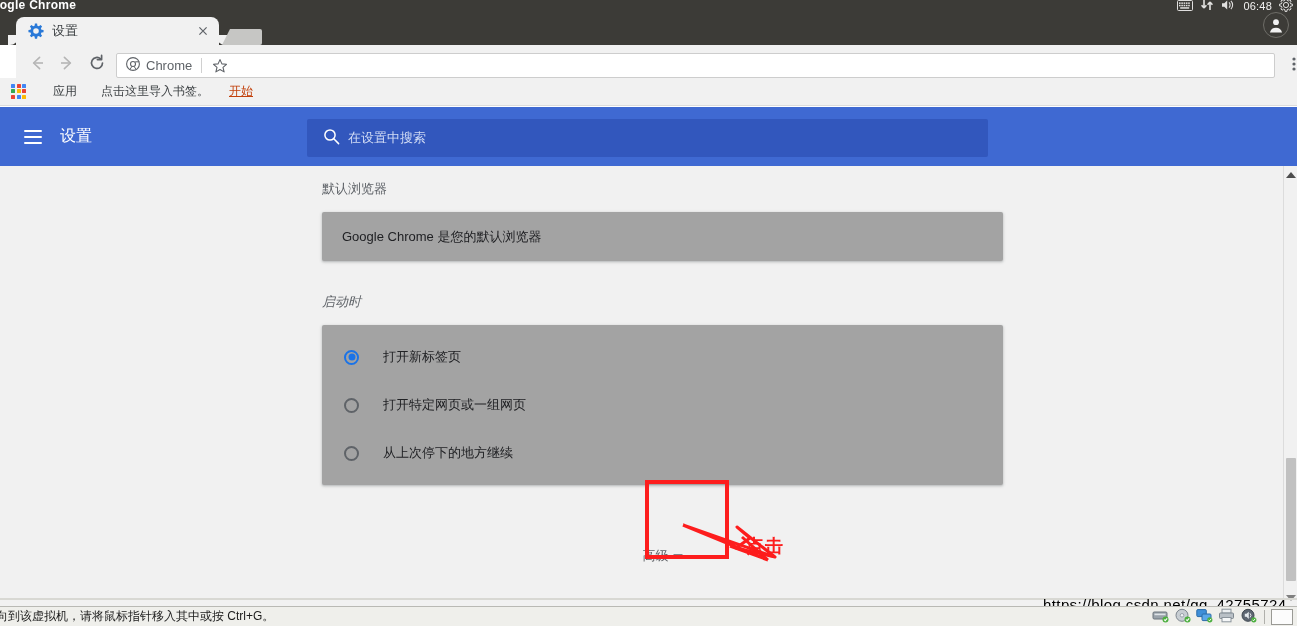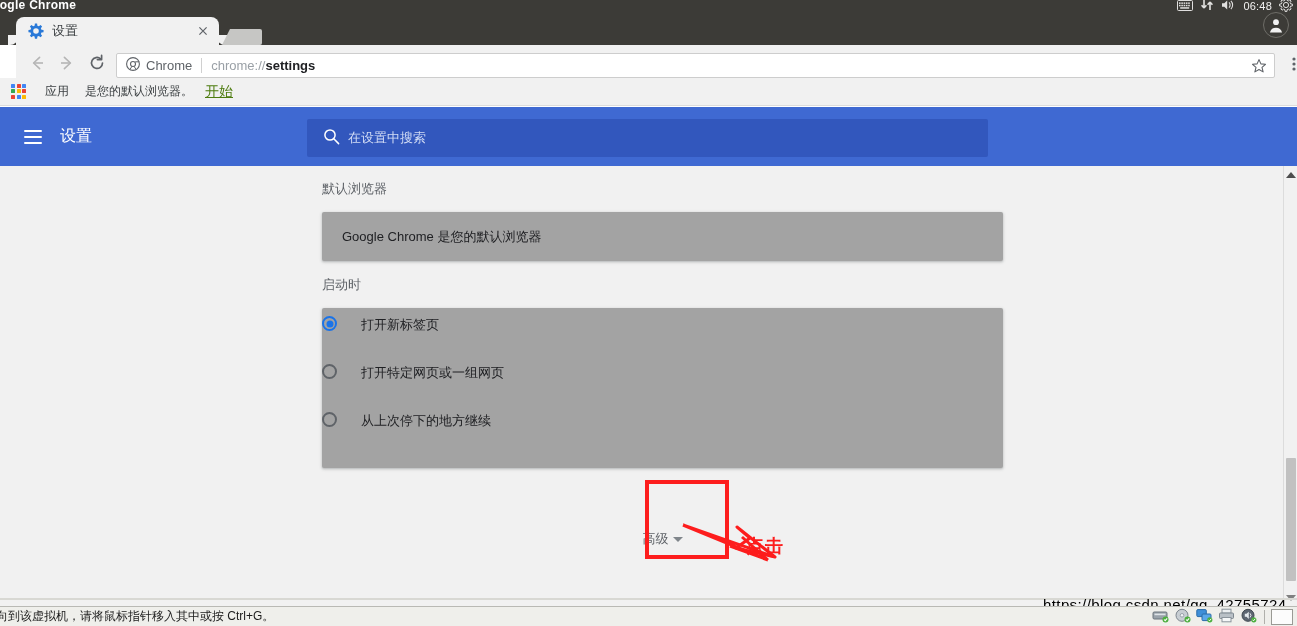--- a/index.html
+++ b/index.html
@@ -69,27 +69,27 @@
   .profile-btn {
     position: absolute; right: 8px; top: 14px; width: 26px; height: 26px;
     border: 1px solid #6e6d68; border-radius: 50%;
     display: flex; align-items: center; justify-content: center; background: #3c3b37;
   }
 
   
   .bookmarks {
     position: absolute; top: 78px; left: 0; width: 1297px; height: 28px;
     background: #f1f1f1; display: flex; align-items: center;
-    border-bottom: 1px solid #dcdcdc; padding-left: 8px; gap: 4px;
+    border-bottom: 1px solid #dcdcdc; padding-left: 8px; gap: 12px;
   }
   .apps-grid { width: 16px; height: 16px; display: grid; grid-template-columns: repeat(3, 4px);
                grid-template-rows: repeat(3, 4px); gap: 1.5px; margin: 0 8px 0 3px; }
   .apps-grid i { display: block; width: 4px; height: 4px; border-radius: .5px; }
   .bm-item { font-size: 12px; color: #3c4043; padding: 3px 6px; white-space: nowrap; }
-  .bm-link { font-size: 14px; color: #4d7c0f; text-decoration: underline; padding: 3px 2px; }
+  .bm-link { font-size: 12px; color: #c2410c; text-decoration: underline; padding: 3px 2px; }
 
   
   .s-header {
     position: absolute; top: 107px; left: 0; width: 1297px; height: 59px;
     background: #3f69d2; display: flex; align-items: center;
   }
   .hamburger { width: 18px; height: 14px; margin: 0 18px 0 24px; display: flex; flex-direction: column; justify-content: space-between; }
   .hamburger i { display: block; height: 2px; background: #ffffff; border-radius: 1px; }
   .s-title { font-size: 16px; color: #ffffff; }
   .s-search {
@@ -103,21 +103,21 @@
     position: absolute; top: 166px; left: 0; width: 1283px; height: 440px;
     background: #f1f1f1; overflow: hidden;
   }
   .page-inner { position: absolute; left: 322px; top: 0; width: 681px; }
   .sec-title { font-size: 13px; color: #5f6368; margin-top: 14px; margin-bottom: 14px; }
   .card {
     background: #a3a3a3; border-radius: 2px;
     box-shadow: 0 1px 2px rgba(60,64,67,.22), 0 1px 3px 1px rgba(60,64,67,.10);
   }
   .card-row { height: 49px; display: flex; align-items: center; padding-left: 20px; font-size: 13px; color: #202124; }
-  .radio-row { height: 48px; display: flex; align-items: flex-start; }
+  .radio-row { height: 48px; display: flex; align-items: center; padding-left: 22px; }
   .radio {
     width: 15px; height: 15px; border-radius: 50%; border: 2px solid #5f6368;
     flex: 0 0 15px; margin-right: 24px; position: relative; background: transparent;
   }
   .radio.on { border-color: #1a73e8; }
   .radio.on::after {
     content: ""; position: absolute; left: 50%; top: 50%; transform: translate(-50%,-50%);
     width: 7px; height: 7px; border-radius: 50%; background: #1a73e8;
   }
   .radio-label { font-size: 13px; color: #202124; }
@@ -261,21 +261,20 @@
               <circle cx="7" cy="7" r="6.4" fill="none" stroke="#5f6368" stroke-width="1.1"></circle>
               <circle cx="7" cy="7" r="2.5" fill="none" stroke="#5f6368" stroke-width="1.1"></circle>
               <path d="M9.2 4.8 L13.3 4.8" stroke="#5f6368" stroke-width="1"></path>
               <path d="M5.9 9.3 L3.8 12.8" stroke="#5f6368" stroke-width="1"></path>
               <path d="M8.1 9.3 L10.2 12.8" stroke="#5f6368" stroke-width="1"></path>
             </svg>
         </span>
         <span class="chrome-badge-text">Chrome</span>
       </span>
       <span class="om-sep"></span>
-      <span class="om-url"><span>chrome://</span><b>settings</b></span>
       <span class="star-btn">
         <svg width="16" height="16" viewBox="0 0 16 16">
             <path d="M8 1.6 L9.9 5.9 L14.5 6.3 L11 9.4 L12.1 13.9 L8 11.5 L3.9 13.9 L5 9.4 L1.5 6.3 L6.1 5.9 Z" fill="none" stroke="#5f6368" stroke-width="1.1" stroke-linejoin="round"></path>
           </svg>
       </span>
     </div>
 
     <span class="menu-btn">
       <svg width="16" height="20" viewBox="0 0 16 20">
           <circle cx="8" cy="5" r="1.6" fill="#5f6368"></circle>
@@ -298,21 +297,21 @@
         <i style="background:#ea4335"></i>
         <i style="background:#4285f4"></i>
       <i style="background:#34a853"></i>
         <i style="background:#fbbc05"></i>
         <i style="background:#ea4335"></i>
       <i style="background:#ea4335"></i>
         <i style="background:#4285f4"></i>
         <i style="background:#fbbc05"></i>
     </span>
     <span class="bm-item">应用</span>
-    <span class="bm-item">是您的默认浏览器。</span>
+    <span class="bm-item">点击这里导入书签。</span>
     <span class="bm-link">开始</span>
   </div>
 
   <div class="s-header">
     <span class="hamburger">
         <i></i>
         <i></i>
         <i></i>
       </span>
     <span class="s-title">设置</span>
@@ -328,21 +327,21 @@
   </div>
 
   <div class="page">
     <div class="page-inner">
 
       <div class="sec-title">默认浏览器</div>
       <div class="card">
         <div class="card-row">Google Chrome 是您的默认浏览器</div>
       </div>
 
-      <div class="sec-title" style="margin-top:15px;">启动时</div>
+      <div class="sec-title" style="margin-top:32px;font-style:italic;">启动时</div>
       <div class="card radio-card">
         <div class="radio-row">
           <span class="radio on"></span>
           <span class="radio-label">打开新标签页</span>
         </div>
         <div class="radio-row">
           <span class="radio"></span>
           <span class="radio-label">打开特定网页或一组网页</span>
         </div>
         <div class="radio-row">

